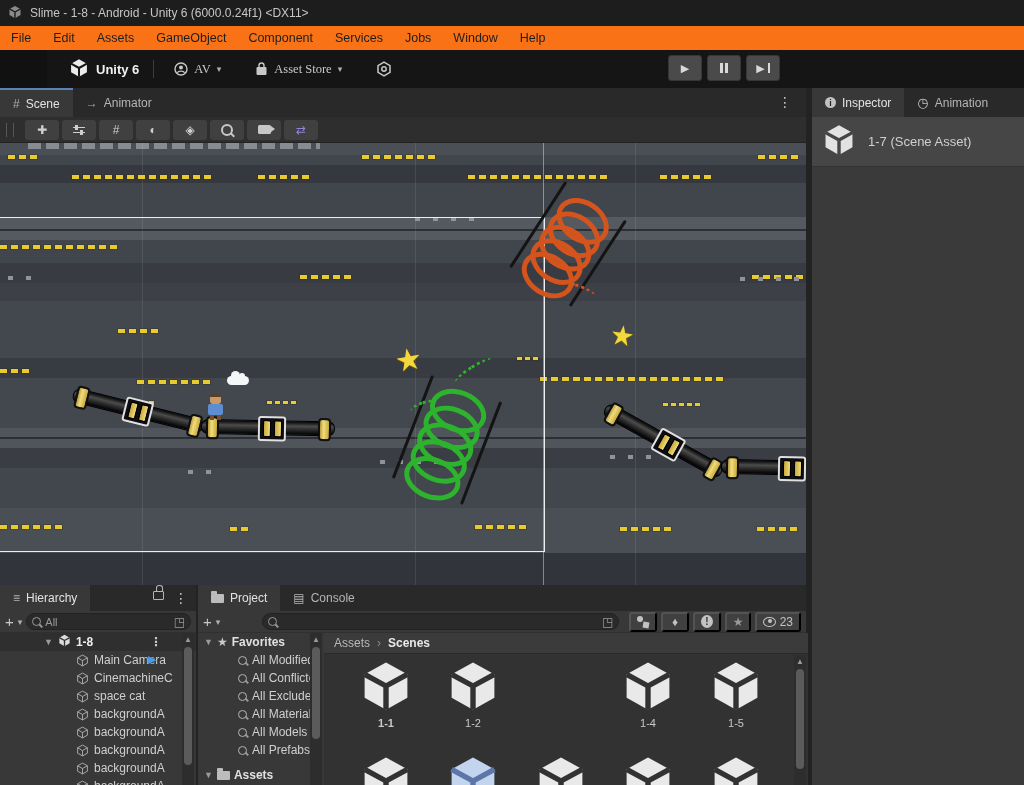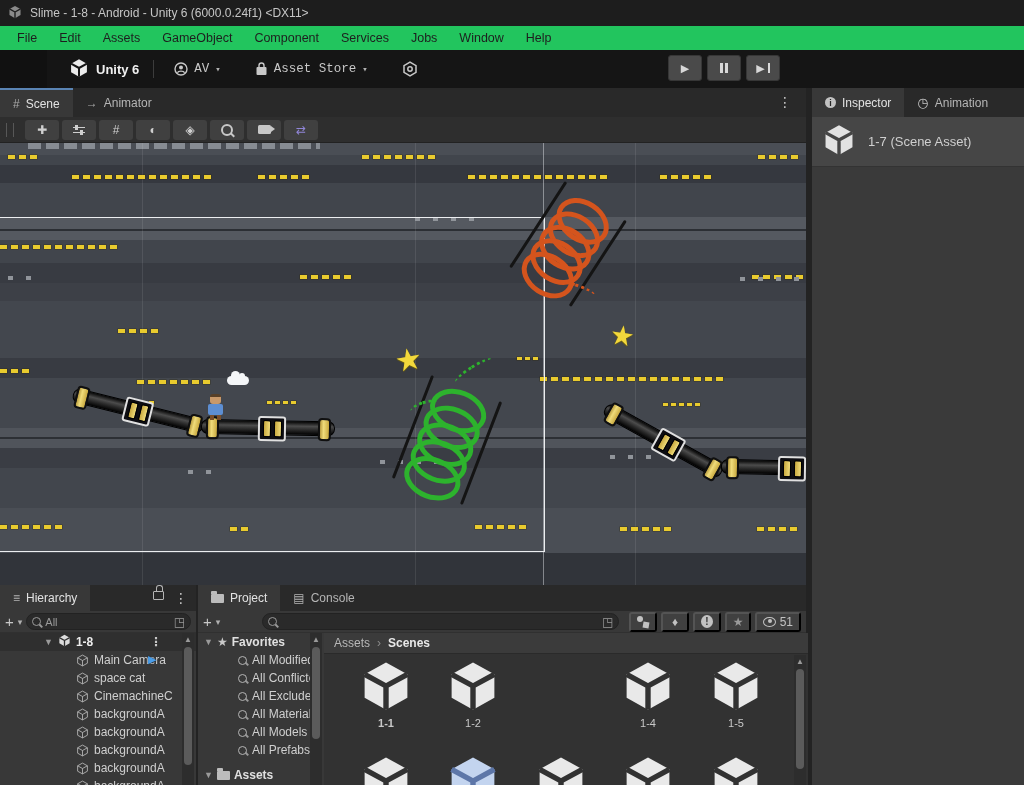--- a/index.html
+++ b/index.html
@@ -2,26 +2,26 @@
 <html><head>
 <meta charset="utf-8">
 <style>
   html,body{margin:0;padding:0;background:#111;}
   #app{position:relative;width:1024px;height:785px;overflow:hidden;
        font-family:"Liberation Sans","DejaVu Sans",sans-serif;
        -webkit-font-smoothing:antialiased;color:#ccc;font-size:12px;}
   .abs{position:absolute;}
   
   #titlebar{left:0;top:0;width:1024px;height:26px;background:#1d1d1d;display:flex;align-items:center;gap:8px;padding-left:8px;box-sizing:border-box;color:#c6c6c6;font-size:12px;}
-  #menubar{left:0;top:26px;width:1024px;height:24px;background:#22c55e;display:flex;align-items:center;padding-left:6px;box-sizing:border-box;}
+  #menubar{left:0;top:26px;width:1024px;height:24px;background:#f97316;display:flex;align-items:center;padding-left:0;box-sizing:border-box;}
   #menubar .mi{padding:0 11px;color:#1e1e1e;font-size:12.5px;cursor:default;}
   #toolbar{left:0;top:50px;width:1024px;height:38px;background:#151515;display:flex;align-items:center;box-sizing:border-box;padding-left:22px;margin-left:47px;}
   .brand{display:flex;align-items:center;gap:7px;color:#f0f0f0;font-weight:bold;font-size:13px;}
   .tsep{width:1px;height:18px;background:#3c3c3c;margin:0 14px;}
-  .tbtn{display:flex;align-items:center;gap:6px;background:none;border:none;color:#c8c8c8;font-size:12.5px;font-family:Liberation Mono, monospace;margin-right:22px;cursor:default;}
+  .tbtn{display:flex;align-items:center;gap:6px;background:none;border:none;color:#c8c8c8;font-size:12.5px;font-family:Liberation Serif, serif;margin-right:22px;cursor:default;}
   .caret{font-size:9px;color:#b0b0b0;}
   #playgrp{position:absolute;left:668px;top:55px;display:flex;gap:5px;}
   .pbtn{width:34px;height:26px;background:#4a4a4a;border:1px solid #363636;border-radius:3px;display:flex;align-items:center;justify-content:center;gap:2px;color:#d8d8d8;font-size:11px;cursor:default;}
   .pbar{display:inline-block;width:3px;height:10px;background:#d8d8d8;}
   .sbar{display:inline-block;width:2px;height:10px;background:#d8d8d8;margin-left:1px;}
   
   .tabstrip{background:#292929;display:flex;align-items:stretch;}
   .tab{display:flex;align-items:center;gap:6px;padding:0 13px;color:#b5b5b5;font-size:12px;cursor:default;white-space:nowrap;}
   .tab.active{background:#383838;color:#e2e2e2;}
   .tab.bluetop{border-top:2px solid #5a84b4;padding-top:0;}
@@ -376,30 +376,30 @@
             <span>Main Camera</span>
             <span class="bluemark">▶</span>
           </div>
           <div class="hrow">
             <span class="cubewire">
               <svg width="13" height="13" viewBox="0 0 24 24">
                 <path d="M12 2 21 7v10l-9 5-9-5V7Z" fill="none" stroke="#b8b8b8" stroke-width="1.6"></path>
                 <path d="M12 22V12M3 7l9 5M21 7l-9 5" stroke="#b8b8b8" stroke-width="1.6" fill="none"></path>
               </svg>
             </span>
+            <span>CinemachineC</span>
+          </div>
+          <div class="hrow">
+            <span class="cubewire">
+              <svg width="13" height="13" viewBox="0 0 24 24">
+                <path d="M12 2 21 7v10l-9 5-9-5V7Z" fill="none" stroke="#b8b8b8" stroke-width="1.6"></path>
+                <path d="M12 22V12M3 7l9 5M21 7l-9 5" stroke="#b8b8b8" stroke-width="1.6" fill="none"></path>
+              </svg>
+            </span>
             <span>space cat</span>
-          </div>
-          <div class="hrow">
-            <span class="cubewire">
-              <svg width="13" height="13" viewBox="0 0 24 24">
-                <path d="M12 2 21 7v10l-9 5-9-5V7Z" fill="none" stroke="#b8b8b8" stroke-width="1.6"></path>
-                <path d="M12 22V12M3 7l9 5M21 7l-9 5" stroke="#b8b8b8" stroke-width="1.6" fill="none"></path>
-              </svg>
-            </span>
-            <span>CinemachineC</span>
           </div>
           <div class="hrow">
             <span class="cubewire">
               <svg width="13" height="13" viewBox="0 0 24 24">
                 <path d="M12 2 21 7v10l-9 5-9-5V7Z" fill="none" stroke="#b8b8b8" stroke-width="1.6"></path>
                 <path d="M12 22V12M3 7l9 5M21 7l-9 5" stroke="#b8b8b8" stroke-width="1.6" fill="none"></path>
               </svg>
             </span>
             <span>backgroundA</span>
           </div>
@@ -474,21 +474,21 @@
           <span>♦</span>
         </button>
       <button class="toolbtn" style="width:28px;">
           <span class="warn">!</span>
         </button>
       <button class="toolbtn" style="width:26px;color:#9a9a9a;">
           <span>★</span>
         </button>
       <button class="toolbtn" style="width:46px;gap:4px;">
         <span class="eye"></span>
-        <span style="color:#c2c2c2;">51</span>
+        <span style="color:#c2c2c2;">23</span>
       </button>
     </div>
     <div id="proj-left">
       <div class="favhead">
         <span class="tri">▼</span>
         <span style="color:#c8c8c8;">★</span>
         <span>Favorites</span>
       </div>
       <div id="favitems">
           <div class="favrow">

